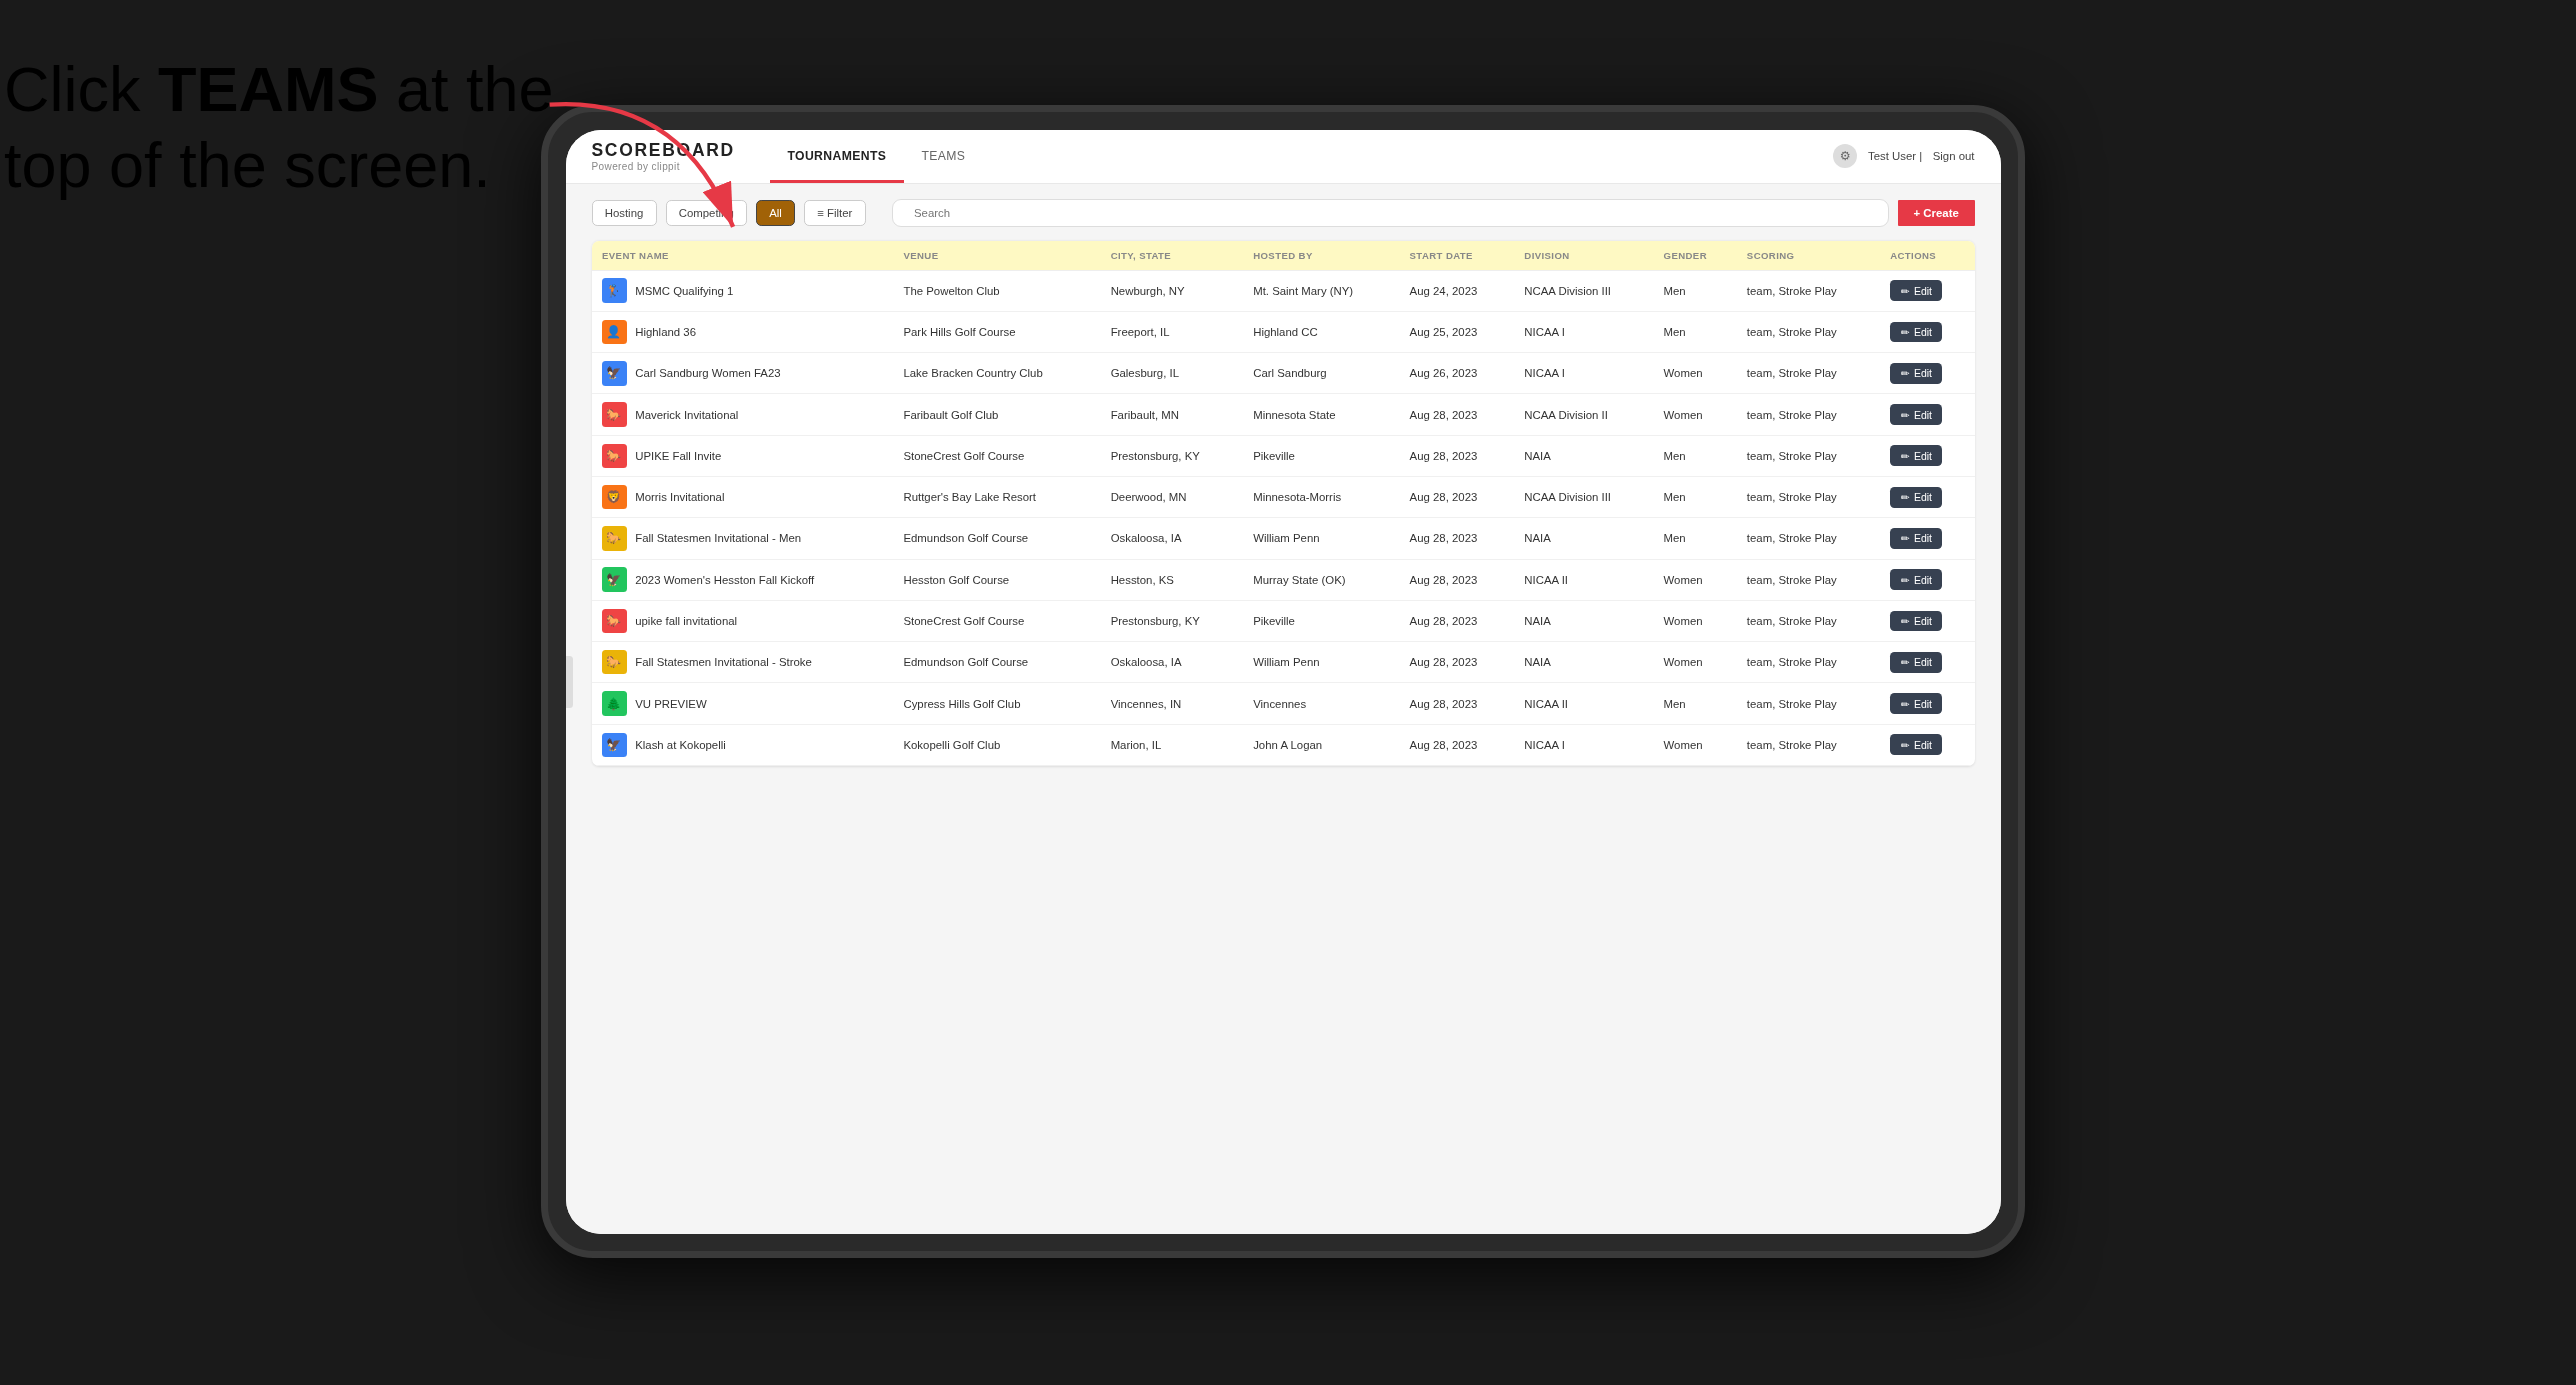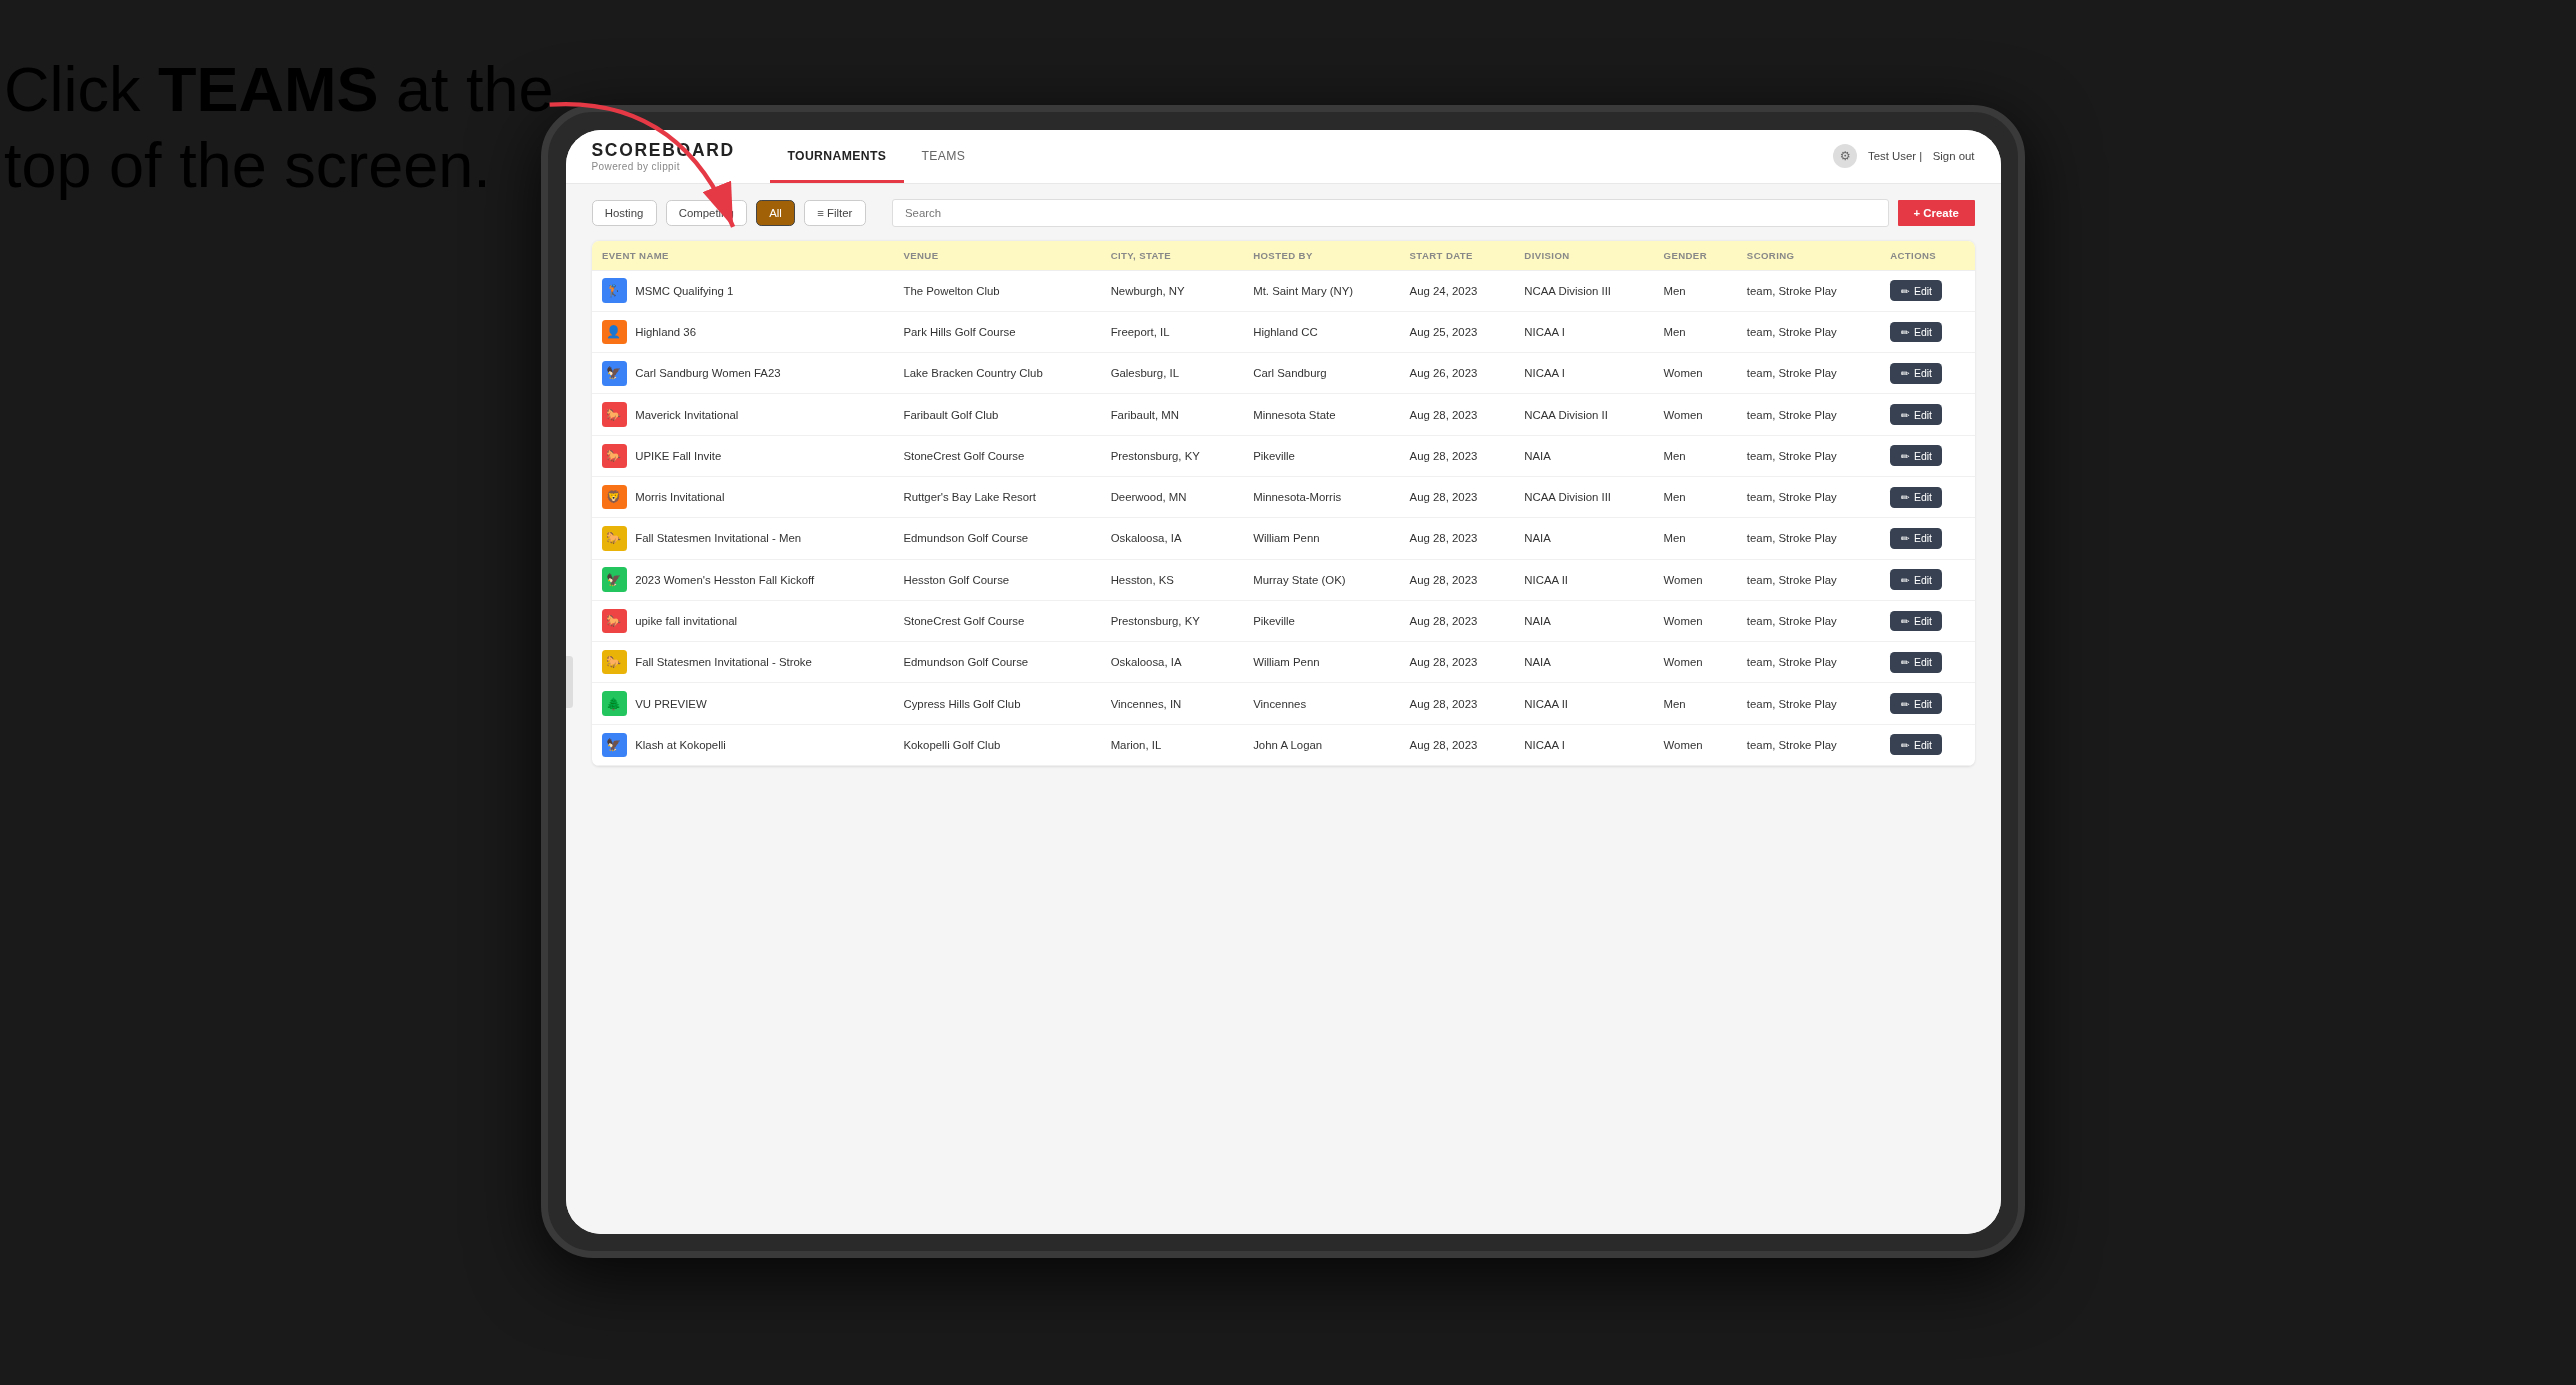--- a/index.html
+++ b/index.html
@@ -189,23 +189,23 @@
       display: flex;
       align-items: center;
       gap: 4.4px;
     }
     .search-box {
       flex: 1;
       margin-left: 17.5px;
     }
     .search-input {
       width: 100%;
-      padding: 7px 12px;
+      padding: 7px 21px;
       border: 0.9px solid #ddd;
-      border-radius: 3px;
+      border-radius: 9px;
       font-size: 11.4px;
       background: #fff;
       color: #444;
       outline: none;
     }
     .create-btn {
       padding: 7px 15.7px;
       background: #e63946;
       color: #fff;
       border: none;

